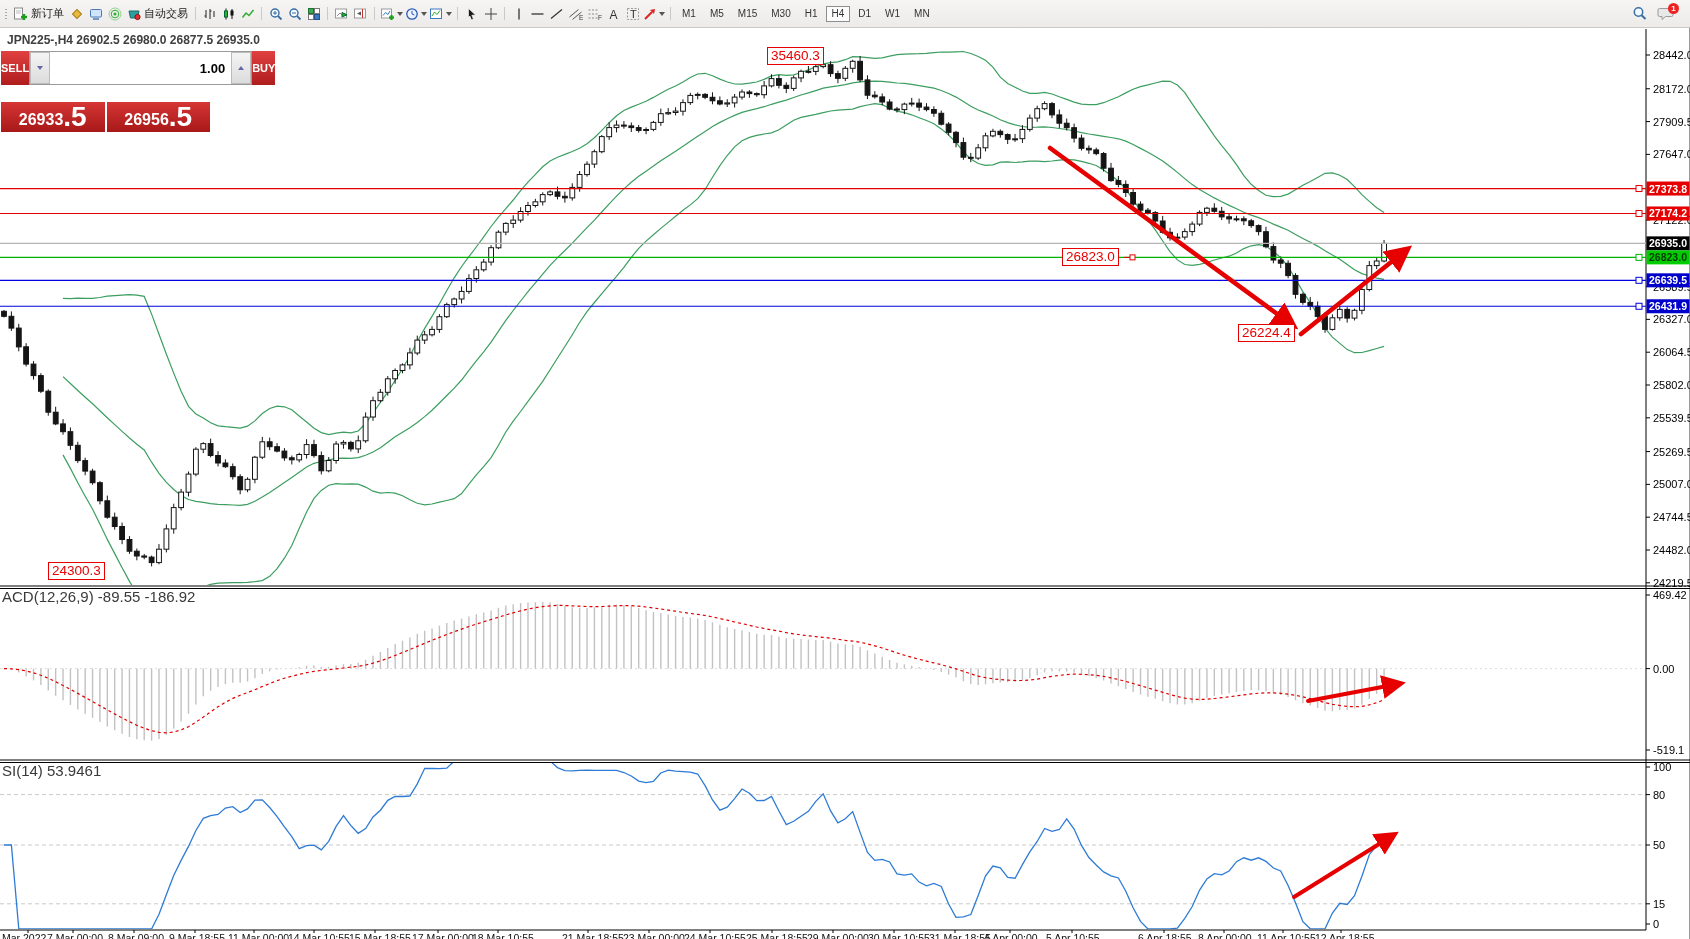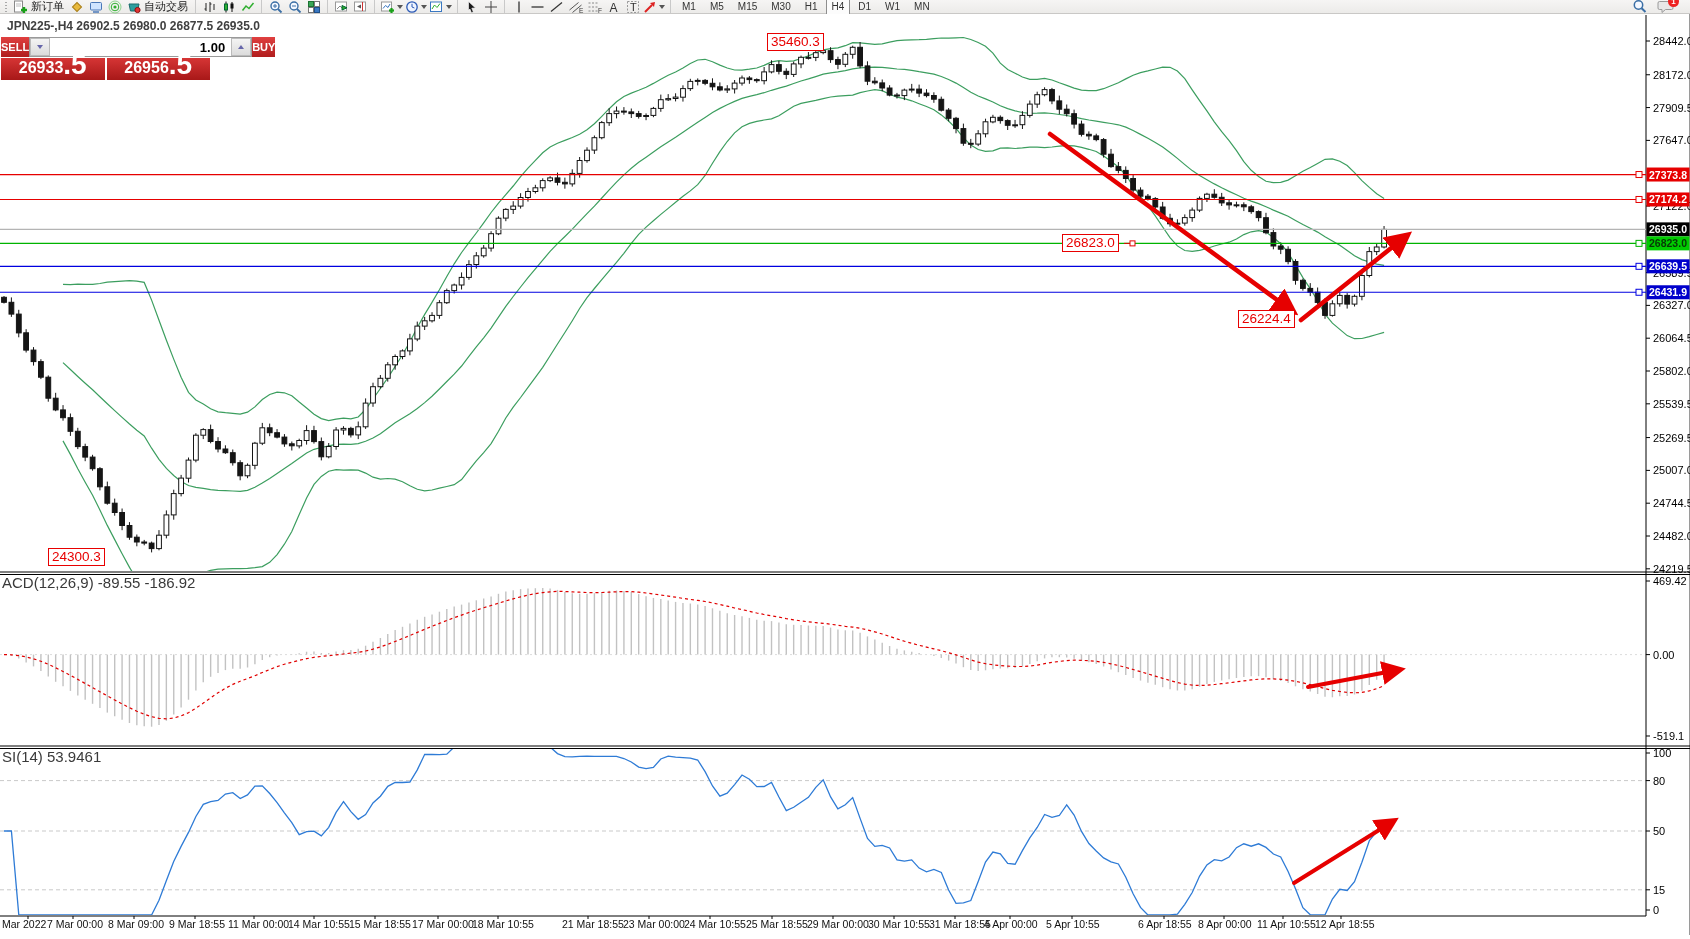--- a/index.html
+++ b/index.html
@@ -1,17 +1,17 @@
 <!DOCTYPE html>
 <html><head>
 <meta charset="utf-8">
 <style>
   html,body{margin:0;padding:0;background:#fff;font-family:"Liberation Sans",sans-serif}
   body{width:1690px;height:939px;overflow:hidden}
-  #toolbar{height:14px;background:linear-gradient(#f6f5f4,#ecebe9);border-bottom:1px solid #c9c8c6;
+  #toolbar{height:28px;background:linear-gradient(#f6f5f4,#ecebe9);border-bottom:1px solid #c9c8c6;
     display:flex;align-items:center;padding:0 3px;box-sizing:border-box;white-space:nowrap}
   .grip{width:4px;height:12px;margin:0 3px 0 1px;flex:0 0 auto;
     background-image:radial-gradient(#a9a9a9 32%,transparent 36%);background-size:4px 3px}
   .sep{width:1px;height:13px;background:#c9c9c9;margin:0 4px;flex:0 0 auto}
   .tb-btn{height:16px;min-width:17px;display:flex;align-items:center;justify-content:center;
     margin:0 1px;flex:0 0 auto;border-radius:2px}
   .tb-label{font-size:11px;color:#1a1a1a;margin:0 3px 0 1px}
   .caret{width:0;height:0;border-left:3px solid transparent;border-right:3px solid transparent;
     border-top:4px solid #555;margin-left:2px}
   .tf-btn{font-size:10px;color:#333;padding:0 5px;height:14px;line-height:14px;margin:12px 1px;border:1px solid transparent}
@@ -20,32 +20,32 @@
   .badge{position:absolute;top:-3px;right:-5px;background:#e22;color:#fff;font-size:8px;font-weight:700;
     border-radius:50%;width:11px;height:11px;line-height:11px;text-align:center}
   #chart-area{position:relative;width:1690px;height:921px;background:#fff;border-right:1px solid #9a9a9a;box-sizing:border-box}
   #chart-svg{position:absolute;left:0;top:0}
   #symbol-header{position:absolute;left:7px;top:5px;font-size:12px;font-weight:700;color:#404040}
   .pane-label{position:absolute;left:2px;font-size:15px;color:#3a3a3a}
   .callout{position:absolute;border:1px solid #e80000;color:#e80000;background:#fff;
     font-size:13.5px;line-height:16px;padding:0 3px;z-index:5}
   
   #trade-panel{position:absolute;left:1px;top:23px;width:209px;z-index:6;font-weight:700}
-  .tp-top{display:flex;height:20px}
+  .tp-top{display:flex;height:34px}
   .tp-sell,.tp-buy{background:linear-gradient(#e04040,#b01d1d);color:#fff;font-size:11px;
     display:flex;align-items:center;justify-content:center}
   .tp-sell{width:44px}.tp-buy{width:56px}
   .tp-vol{flex:1;display:flex;border:1px solid #9a9a9a;background:#fff;box-sizing:border-box}
   .spin{width:18px;background:linear-gradient(#f4f4f4,#dcdcdc);border:1px solid #bbb;
     display:flex;align-items:center;justify-content:center}
   .tri-dn{width:0;height:0;border-left:3.5px solid transparent;border-right:3.5px solid transparent;border-top:4px solid #66a}
   .tri-up{width:0;height:0;border-left:3.5px solid transparent;border-right:3.5px solid transparent;border-bottom:4px solid #66a}
   .tp-vol input{flex:1;border:0;outline:none;text-align:right;font-size:13px;font-weight:700;
     padding:0 6px 0 0;min-width:0;font-family:Liberation Sans, sans-serif}
-  .tp-prices{display:flex;height:22px;margin-top:1px}
+  .tp-prices{display:flex;height:30px;margin-top:17px}
   .tp-price{flex:1;background:linear-gradient(#d63535,#a81818);color:#fff;display:flex;
     align-items:flex-end;justify-content:center;padding-bottom:2px}
   .tp-price + .tp-price{margin-left:2px}
   .pm{font-size:16px;line-height:20px}
   .pf{font-size:28px;line-height:26px}
   svg text{font-family:"Liberation Sans",sans-serif}
 </style>
 </head>
 <body>
 

